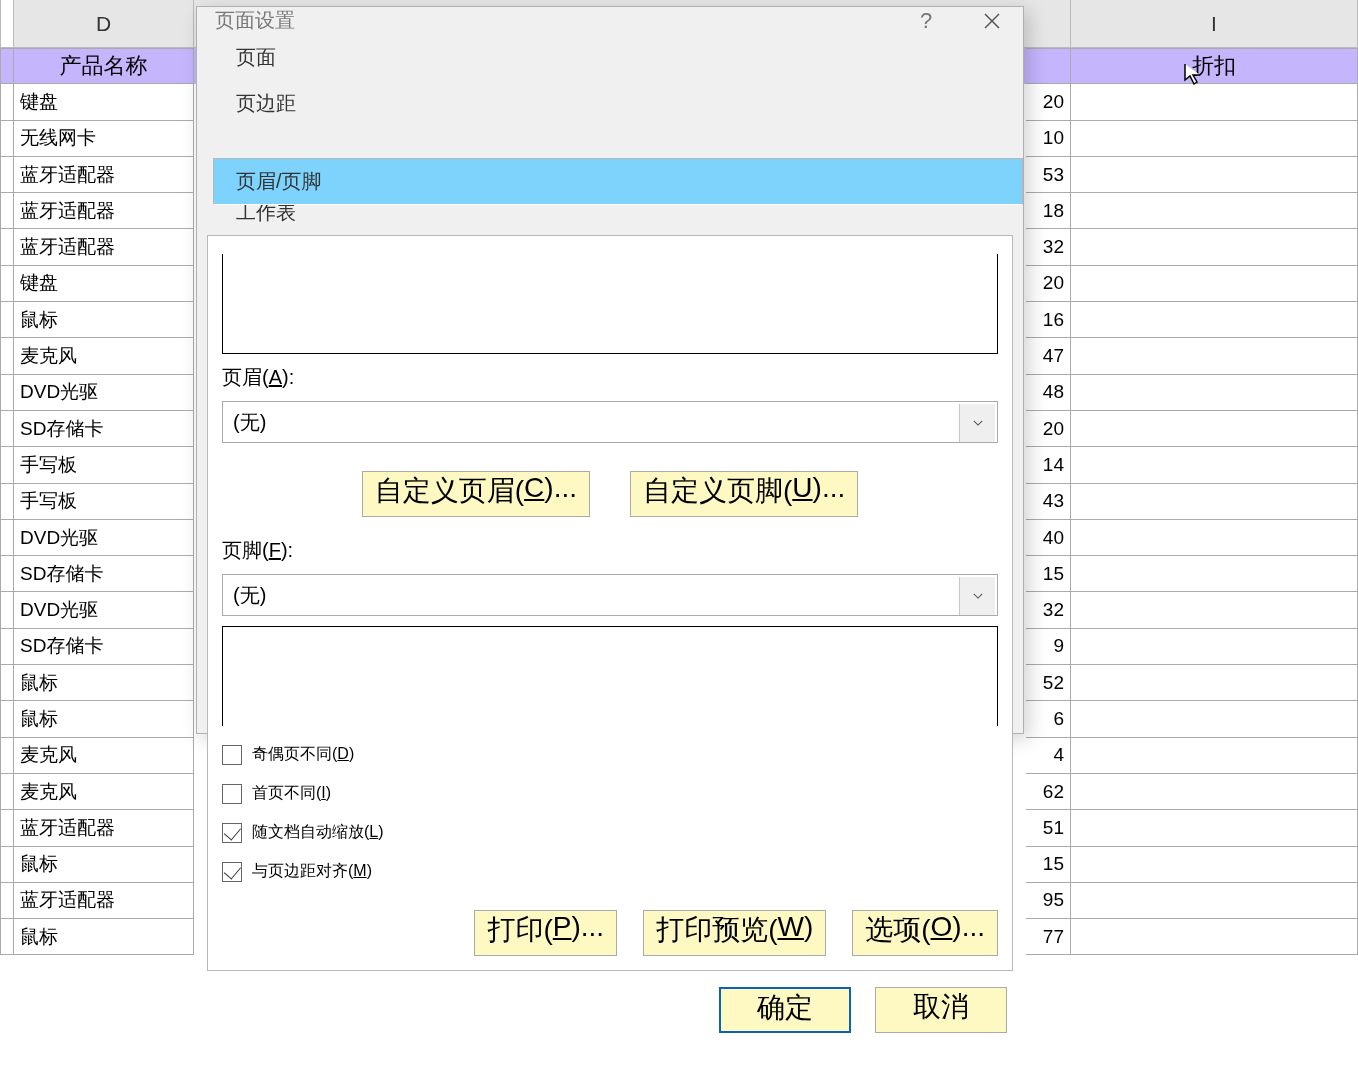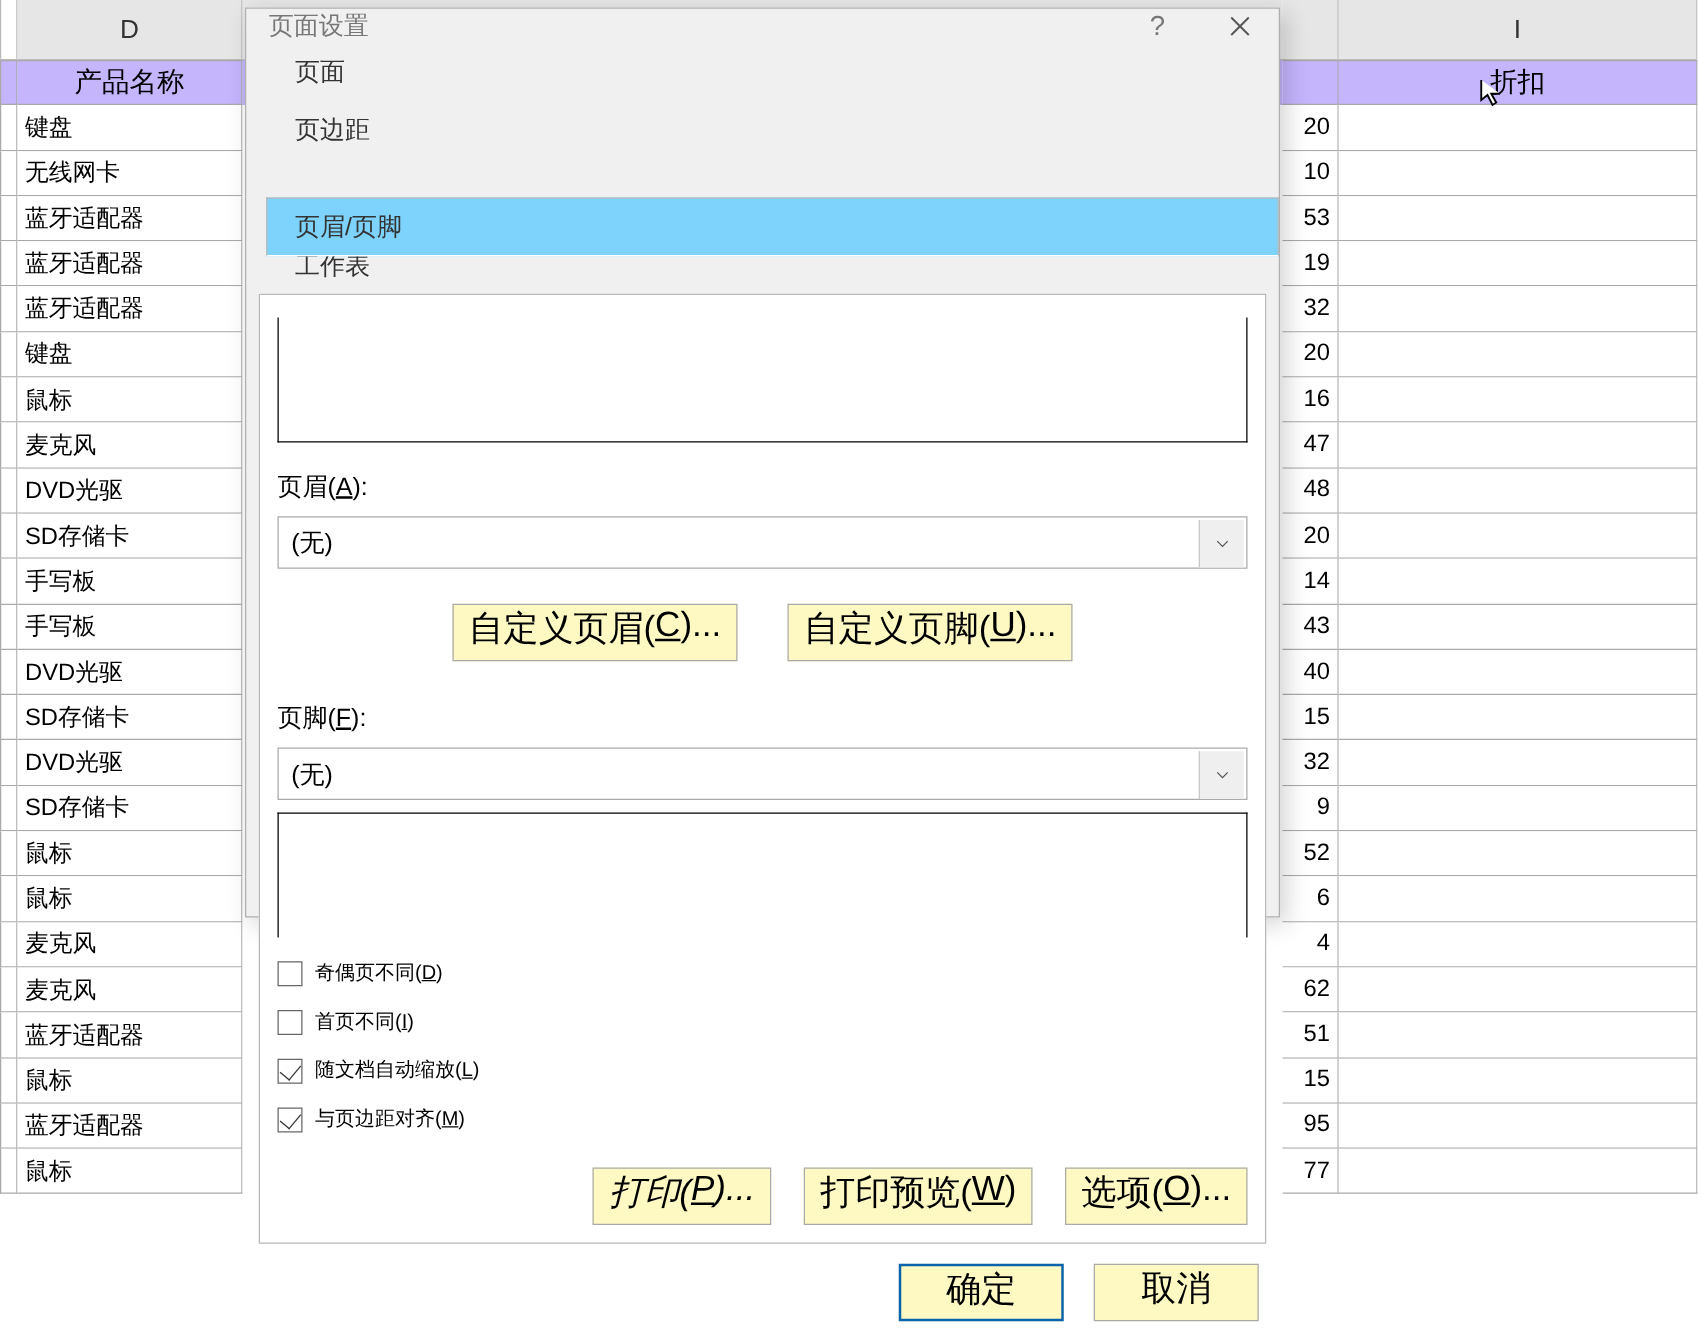--- a/index.html
+++ b/index.html
@@ -81,21 +81,21 @@
     flex:1; margin:0 10px 0 10px; background:#fff;
     border:1px solid #b8b8b8; padding:18px 14px 14px 14px;
     display:flex; flex-direction:column; gap:10px;
   }
 
   .preview-box {
     height:100px; border:1.5px solid #000; background:#fff;
     border-top:none; border-left:1px solid #000;
   }
   .preview-box.ftr { border-bottom:none; border-top:1.5px solid #000;}
-  .lab { font-size:20px; margin-top:12px;}
+  .lab { font-size:20px; }
   .combo {
     display:flex; align-items:center; height:42px;
     border:1px solid #aaa; background:#fff;
     padding-left:10px; position:relative; font-size:20px;
   }
   .combo .chev {
     width:36px; height:38px; border-left:1px solid #c8c8c8;
     background:#efefef; position:absolute; right:2px; top:2px;
     display:flex; align-items:center; justify-content:center;
   }
@@ -171,21 +171,21 @@
         <div class="cell first col-c"></div>
         <div class="cell col-d">蓝牙适配器</div>
         <div class="cell col-gap"></div>
         <div class="cell col-i-label num">53</div>
         <div class="cell col-i2"></div>
       </div>
       <div class="row">
         <div class="cell first col-c"></div>
         <div class="cell col-d">蓝牙适配器</div>
         <div class="cell col-gap"></div>
-        <div class="cell col-i-label num">19</div>
+        <div class="cell col-i-label num">18</div>
         <div class="cell col-i2"></div>
       </div>
       <div class="row">
         <div class="cell first col-c"></div>
         <div class="cell col-d">蓝牙适配器</div>
         <div class="cell col-gap"></div>
         <div class="cell col-i-label num">32</div>
         <div class="cell col-i2"></div>
       </div>
       <div class="row">
@@ -399,21 +399,21 @@
     <div class="check-row">
       <span class="chk checked" id="chk-scale"></span>
       <span><span>随文档自动缩放(</span><span class="und">L</span><span>)</span></span>
     </div>
     <div class="check-row">
       <span class="chk checked" id="chk-align"></span>
       <span><span>与页边距对齐(</span><span class="und">M</span><span>)</span></span>
     </div>
 
     <div class="action-row">
-      <div class="btn min" style="min-width:122px;font-style:italic;">
+      <div class="btn min" style="min-width:122px;">
         <span>打印(</span>
           <span class="und">P</span>
           <span>)...</span>
       </div>
       <div class="btn min" style="min-width:150px;">
         <span>打印预览(</span>
           <span class="und">W</span>
           <span>)</span>
       </div>
       <div class="btn min" style="min-width:120px;">

